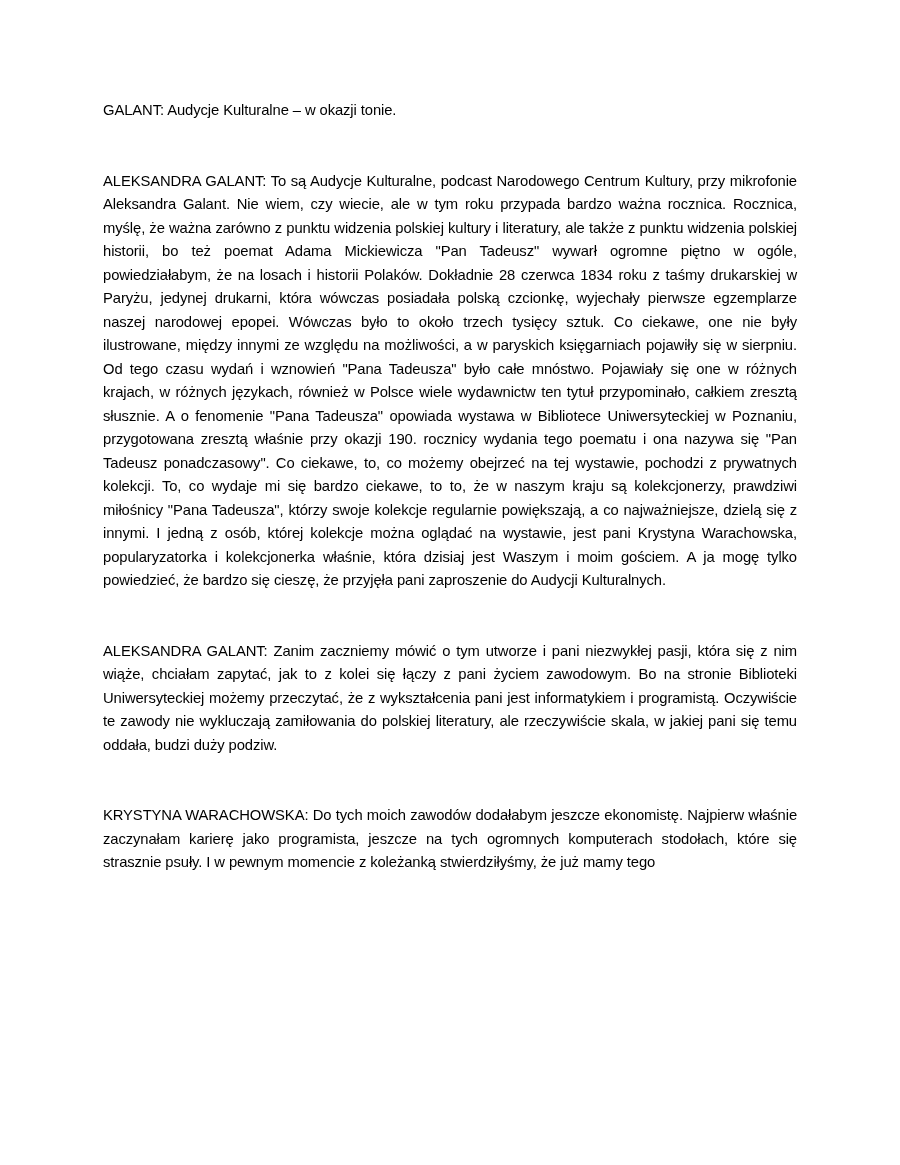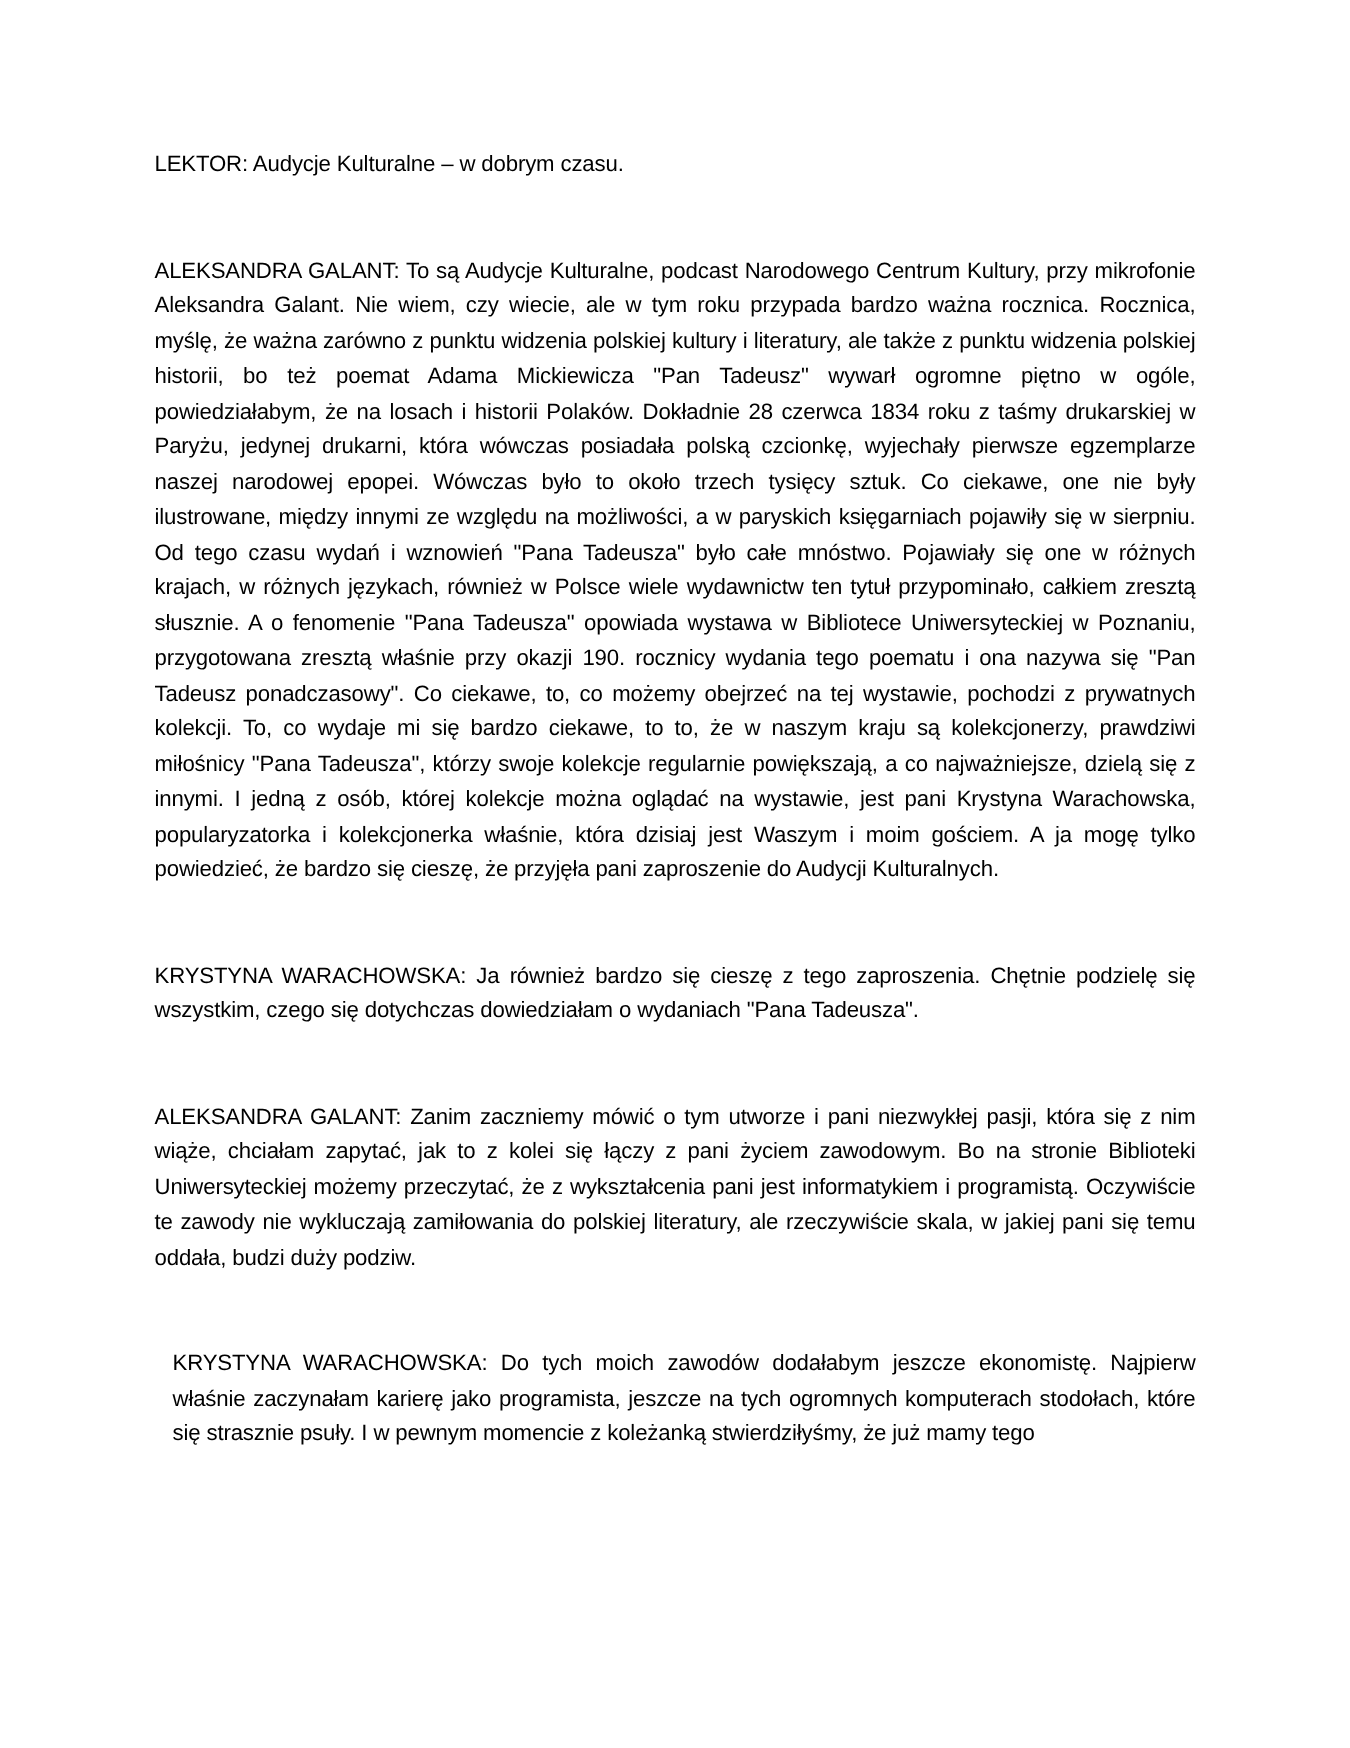--- a/index.html
+++ b/index.html
@@ -24,40 +24,38 @@
     color: #000000;
     letter-spacing: -0.1px;
   }
   .para {
     margin: 0 0 47px 0;
     text-align: justify;
     text-justify: inter-word;
   }
   .para:last-child {
     margin-bottom: 0;
-    margin-left: 12px;
   }
   .speaker {
     font-weight: normal;
   }
   .speech {
     font-weight: normal;
   }
   .bold-speech .speech {
     font-weight: normal;
   }
 </style>
 </head>
 <body>
 
 <div class="page">
 
-  <p class="para"><span class="speaker">LEKTOR:</span> <span class="speech">Audycje Kulturalne – w dobrym czasu.</span></p>
+  <p class="para"><span class="speaker">GALANT:</span> <span class="speech">Audycje Kulturalne – w okazji tonie.</span></p>
 
   <p class="para bold-speech"><span class="speaker">ALEKSANDRA GALANT:</span> <span class="speech">To są Audycje Kulturalne, podcast Narodowego Centrum Kultury, przy mikrofonie Aleksandra Galant. Nie wiem, czy wiecie, ale w tym roku przypada bardzo ważna rocznica. Rocznica, myślę, że ważna zarówno z punktu widzenia polskiej kultury i literatury, ale także z punktu widzenia polskiej historii, bo też poemat Adama Mickiewicza "Pan Tadeusz" wywarł ogromne piętno w ogóle, powiedziałabym, że na losach i historii Polaków. Dokładnie 28 czerwca 1834 roku z taśmy drukarskiej w Paryżu, jedynej drukarni, która wówczas posiadała polską czcionkę, wyjechały pierwsze egzemplarze naszej narodowej epopei. Wówczas było to około trzech tysięcy sztuk. Co ciekawe, one nie były ilustrowane, między innymi ze względu na możliwości, a w paryskich księgarniach pojawiły się w sierpniu. Od tego czasu wydań i wznowień "Pana Tadeusza" było całe mnóstwo. Pojawiały się one w różnych krajach, w różnych językach, również w Polsce wiele wydawnictw ten tytuł przypominało, całkiem zresztą słusznie. A o fenomenie "Pana Tadeusza" opowiada wystawa w Bibliotece Uniwersyteckiej w Poznaniu, przygotowana zresztą właśnie przy okazji 190. rocznicy wydania tego poematu i ona nazywa się "Pan Tadeusz ponadczasowy". Co ciekawe, to, co możemy obejrzeć na tej wystawie, pochodzi z prywatnych kolekcji. To, co wydaje mi się bardzo ciekawe, to to, że w naszym kraju są kolekcjonerzy, prawdziwi miłośnicy "Pana Tadeusza", którzy swoje kolekcje regularnie powiększają, a co najważniejsze, dzielą się z innymi. I jedną z osób, której kolekcje można oglądać na wystawie, jest pani Krystyna Warachowska, popularyzatorka i kolekcjonerka właśnie, która dzisiaj jest Waszym i moim gościem. A ja mogę tylko powiedzieć, że bardzo się cieszę, że przyjęła pani zaproszenie do Audycji Kulturalnych.</span></p>
 
-  <p class="para"><span class="speaker">KRYSTYNA WARACHOWSKA:</span> <span class="speech">Ja również bardzo się cieszę z tego zaproszenia. Chętnie podzielę się wszystkim, czego się dotychczas dowiedziałam o wydaniach "Pana Tadeusza".</span></p>
 
   <p class="para bold-speech"><span class="speaker">ALEKSANDRA GALANT:</span> <span class="speech">Zanim zaczniemy mówić o tym utworze i pani niezwykłej pasji, która się z nim wiąże, chciałam zapytać, jak to z kolei się łączy z pani życiem zawodowym. Bo na stronie Biblioteki Uniwersyteckiej możemy przeczytać, że z wykształcenia pani jest informatykiem i programistą. Oczywiście te zawody nie wykluczają zamiłowania do polskiej literatury, ale rzeczywiście skala, w jakiej pani się temu oddała, budzi duży podziw.</span></p>
 
   <p class="para"><span class="speaker">KRYSTYNA WARACHOWSKA:</span> <span class="speech">Do tych moich zawodów dodałabym jeszcze ekonomistę. Najpierw właśnie zaczynałam karierę jako programista, jeszcze na tych ogromnych komputerach stodołach, które się strasznie psuły. I w pewnym momencie z koleżanką stwierdziłyśmy, że już mamy tego</span></p>
 
 </div>
 
 </body></html>

